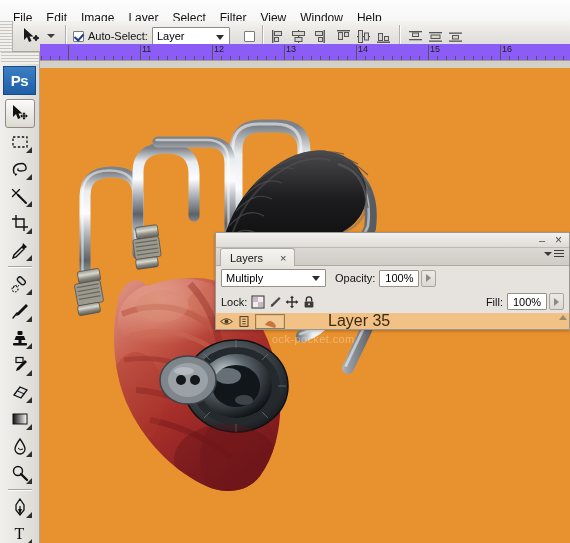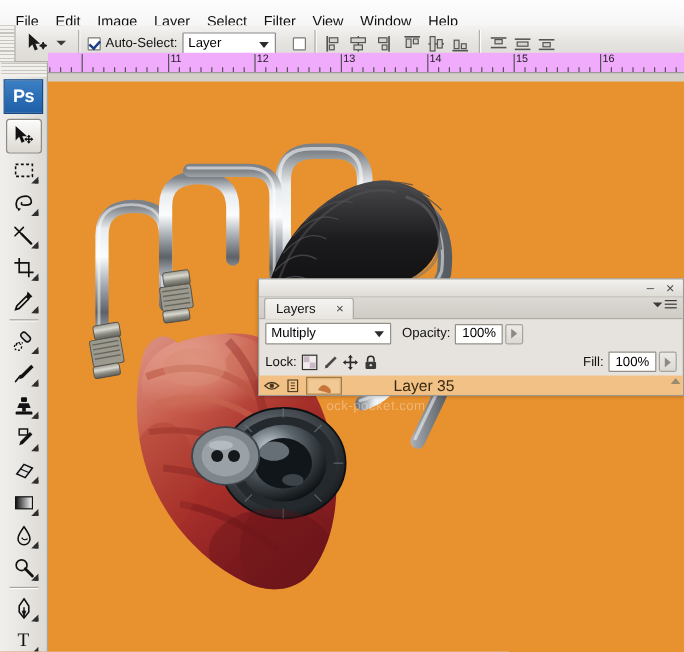--- a/index.html
+++ b/index.html
@@ -97,21 +97,21 @@
   .tool .tri{
     position:absolute;right:2px;bottom:2px;width:0;height:0;
     border-left:3px solid transparent;border-top:3px solid transparent;
     border-right:3px solid #2e2e2e;border-bottom:3px solid #2e2e2e;
   }
   .tb-div{width:24px;height:1px;background:#a8a5a0;margin:3px auto;
     box-shadow:0 1px 0 #fbfbfa;}
   
   #rulerH{
     position:absolute;left:40px;top:44px;width:530px;height:16px;
-    background:#f0abfc;border-bottom:1px solid #9e9b96;overflow:hidden;
+    background:#8b5cf6;border-bottom:1px solid #9e9b96;overflow:hidden;
   }
   #rulerH .tick{position:absolute;bottom:0;width:1px;background:#555;}
   #rulerH .num{position:absolute;top:0px;font-size:9px;color:#222;
     font-family:"Liberation Sans", sans-serif;}
   #rulerLeftStub{
     position:absolute;left:0px;top:52px;width:40px;height:16px;
     background:#eceae7;border-bottom:1px solid #9e9b96;box-sizing:border-box;
     overflow:hidden;
   }
   #rulerLeftStub .mini{
@@ -218,21 +218,21 @@
     background:#f2c185;border-bottom:1px solid #dca967;
     box-sizing:border-box;position:relative;
   }
   .eye-cell{width:20px;height:17px;display:flex;align-items:center;justify-content:center;}
   .link-cell{width:16px;height:17px;display:flex;align-items:center;justify-content:center;}
   .thumb-cell{
     width:30px;height:15px;margin:0 3px;
     border:1px solid #9a7b4f;background:#e9b97a;
     display:flex;align-items:center;justify-content:center;box-sizing:border-box;
   }
-  .layer-name{font-size:13px;color:#3a2a12;margin-left:6px;}
+  .layer-name{font-size:16px;color:#3a2a12;margin-left:6px;}
   #lp-scroll-up{
     position:absolute;right:2px;top:2px;width:0;height:0;
     border-left:4px solid transparent;border-right:4px solid transparent;
     border-bottom:5px solid #9a8a70;
   }
   
   #lp-thumbstrip{
     position:absolute;left:0;top:0;width:105px;height:17px;
     display:flex;align-items:center;
   }

